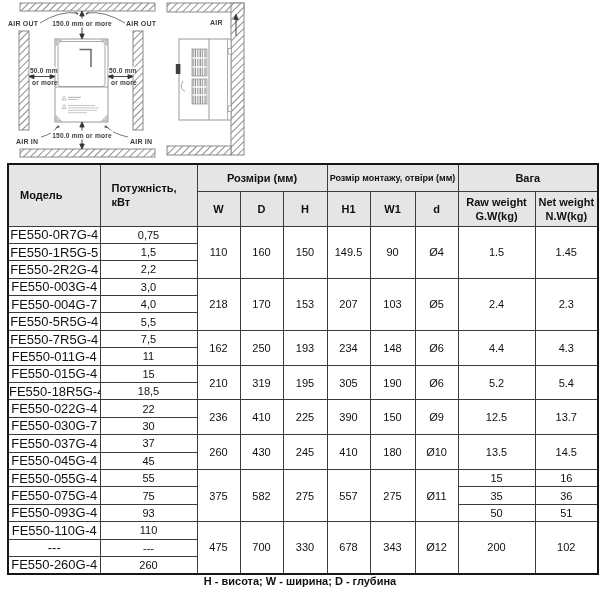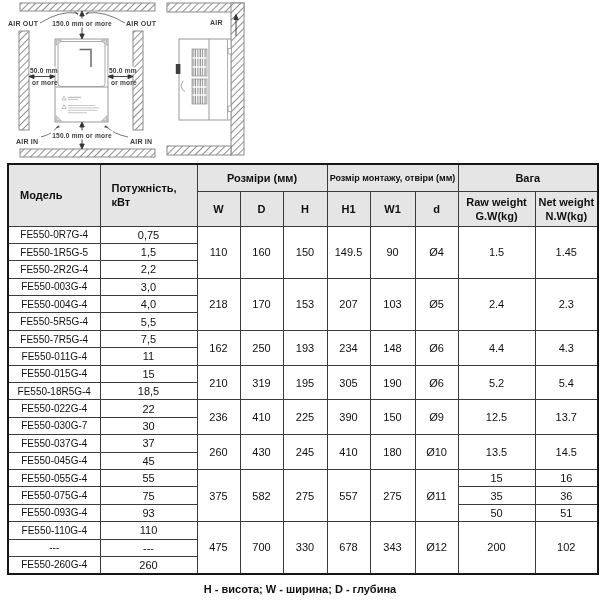--- a/index.html
+++ b/index.html
@@ -10,23 +10,23 @@
   table.spec{border-collapse:collapse;table-layout:fixed;width:590px;margin-left:7px;border:2px solid #161616;}
   .spec th,.spec td{border:1px solid #3b3b3b;padding:0;text-align:center;color:#101010;
       font-size:11px;white-space:nowrap;overflow:hidden;}
   .spec thead th{background:#e5e5e5;font-weight:700;}
   .spec thead tr.r1{height:27px;}
   .spec thead tr.r2{height:35px;}
   .spec th.leftal{text-align:left;padding-left:11px;}
   .spec th.mount{font-size:9px;}
   .spec th.wcol{font-weight:700;}
   .spec tbody tr{height:17.4px;}
-  .spec td.model{font-size:10px;}
+  .spec td.model{font-size:13px;}
   .twolines{line-height:14px;}
-  .footer{margin-top:8px;text-align:center;font-size:11px;font-weight:700;color:#111;}
+  .footer{text-align:center;font-size:11px;font-weight:700;color:#111;}
 </style>
 </head>
 <body>
 
 <svg class="diagram" width="600" height="163" viewBox="0 0 600 163" xmlns="http://www.w3.org/2000/svg">
   <defs>
     <pattern id="hatch" width="5" height="5" patternUnits="userSpaceOnUse" patternTransform="rotate(45)">
       <rect width="5" height="5" fill="#fff"></rect>
       <line x1="2.5" y1="-1" x2="2.5" y2="6" stroke="#8f8f8f" stroke-width="1"></line>
     </pattern>
@@ -224,21 +224,21 @@
         <td class="dim" rowspan="3">218</td>
         <td class="dim" rowspan="3">170</td>
         <td class="dim" rowspan="3">153</td>
         <td class="dim" rowspan="3">207</td>
         <td class="dim" rowspan="3">103</td>
         <td class="dim" rowspan="3">Ø5</td>
         <td class="wt" rowspan="3">2.4</td>
         <td class="wt" rowspan="3">2.3</td>
       </tr>
       <tr>
-        <td class="model">FE550-004G-4</td>
+        <td class="model">FE550-004G-7</td>
         <td class="power">4,0</td>
       </tr>
       <tr>
         <td class="model">FE550-5R5G-4</td>
         <td class="power">5,5</td>
       </tr>
       <tr>
         <td class="model">FE550-7R5G-4</td>
         <td class="power">7,5</td>
         <td class="dim" rowspan="2">162</td>

